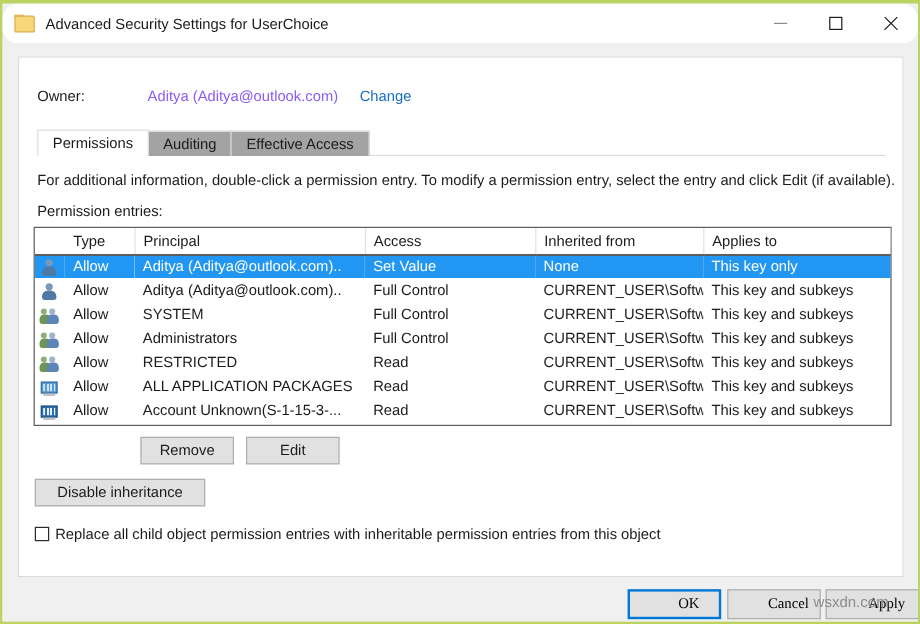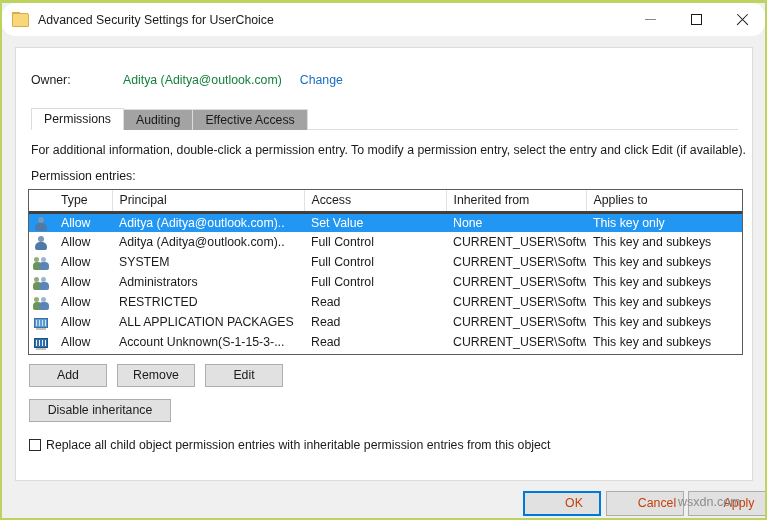--- a/index.html
+++ b/index.html
@@ -136,21 +136,21 @@
     align-items: baseline;
     white-space: nowrap;
   }
   .owner-label {
     font-size: 12.3px;
     color: #1b1b1b;
     width: 92px;
   }
   .owner-value {
     font-size: 12.3px;
-    color: #15803d;
+    color: #8b5cf6;
   }
   .owner-change {
     font-size: 12.3px;
     color: #1a6ec0;
     margin-left: 18px;
     cursor: pointer;
   }
 
   
   .tabs {
@@ -226,21 +226,21 @@
     table-layout: fixed;
     font-size: 12.3px;
     color: #1b1b1b;
   }
   table.perm thead th {
     font-weight: normal;
     text-align: left;
     height: 22px;
     background: #ffffff;
     border-right: 1px solid #e2e2e2;
-    border-bottom: 3px solid #404040;
+    border-bottom: 1px solid #404040;
     padding: 0 0 0 7px;
     box-sizing: border-box;
     white-space: nowrap;
     overflow: hidden;
   }
   table.perm thead th.col-icon {
     border-right: none;
     padding: 0;
   }
   table.perm tbody td {
@@ -374,24 +374,24 @@
 
   
   .footer-btn {
     position: absolute;
     height: 25px;
     line-height: 23px;
     width: 78px;
     background: #e1e1e1;
     border: 1px solid #adadad;
     font-size: 12.3px;
-    color: #c2410c;
+    color: #000000;
     text-align: center;
     box-sizing: border-box;
-    font-family: Liberation Sans, sans-serif;
+    font-family: Liberation Serif, serif;
     padding-left: 24px;
   }
   .footer-ok {
     left: 521px;
     top: 455px;
     border: 2px solid #0078d7;
     background: #e1e1e1;
     line-height: 21px;
   }
   .footer-cancel { left: 604px; top: 455px; }
@@ -557,21 +557,20 @@
               <td>Allow</td>
               <td>Account Unknown(S-1-15-3-...</td>
               <td>Read</td>
               <td>CURRENT_USER\Softw...</td>
               <td>This key and subkeys</td>
             </tr>
           </tbody>
         </table>
       </div>
 
-      <div class="btn btn-add">Add</div>
       <div class="btn btn-remove">Remove</div>
       <div class="btn btn-edit">Edit</div>
       <div class="btn btn-disable-inh">Disable inheritance</div>
 
       <div class="check-row">
         <span class="checkbox"></span>
         <span class="check-label">Replace all child object permission entries with inheritable permission entries from this object</span>
       </div>
     </div>
 

